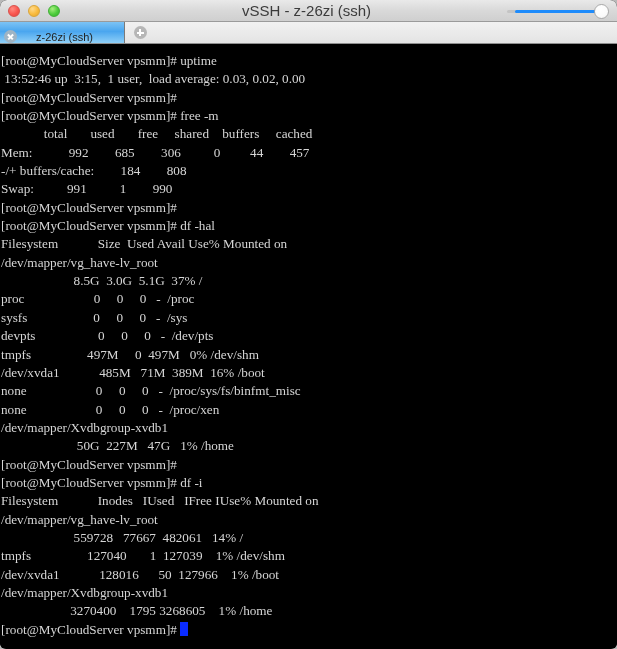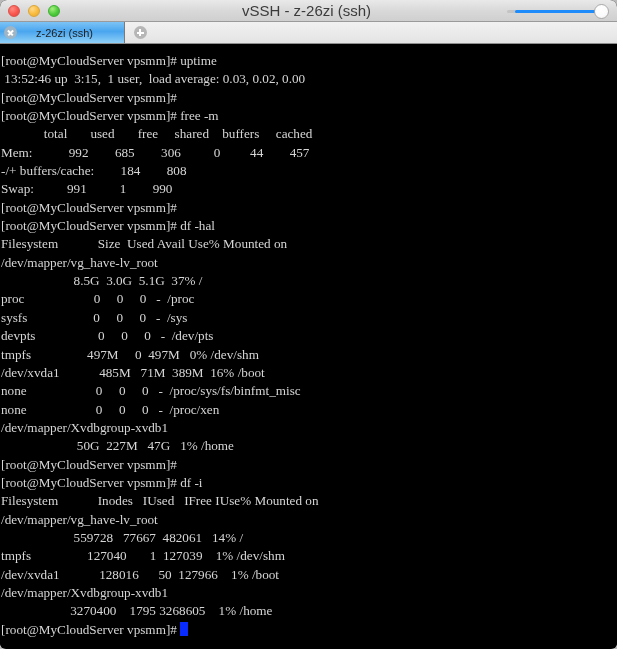--- a/index.html
+++ b/index.html
@@ -112,21 +112,21 @@
     background: linear-gradient(to bottom, #f1f1f1 0%, #e4e4e4 100%);
     border-bottom: 1px solid #8e8e8e;
     box-sizing: border-box;
     display: flex;
     align-items: stretch;
   }
   .tab {
     position: relative;
     width: 125px;
     display: flex;
-    align-items: center;
+    align-items: flex-end;
     background: linear-gradient(to bottom, #7cc3f5 0%, #4aa6ef 45%, #8fd0f8 100%);
     border-right: 1px solid #7a7a7a;
     box-sizing: border-box;
   }
   .tab-close {
     width: 13px;
     height: 13px;
     border-radius: 50%;
     margin-left: 4px;
     background: #9fb4c4;

